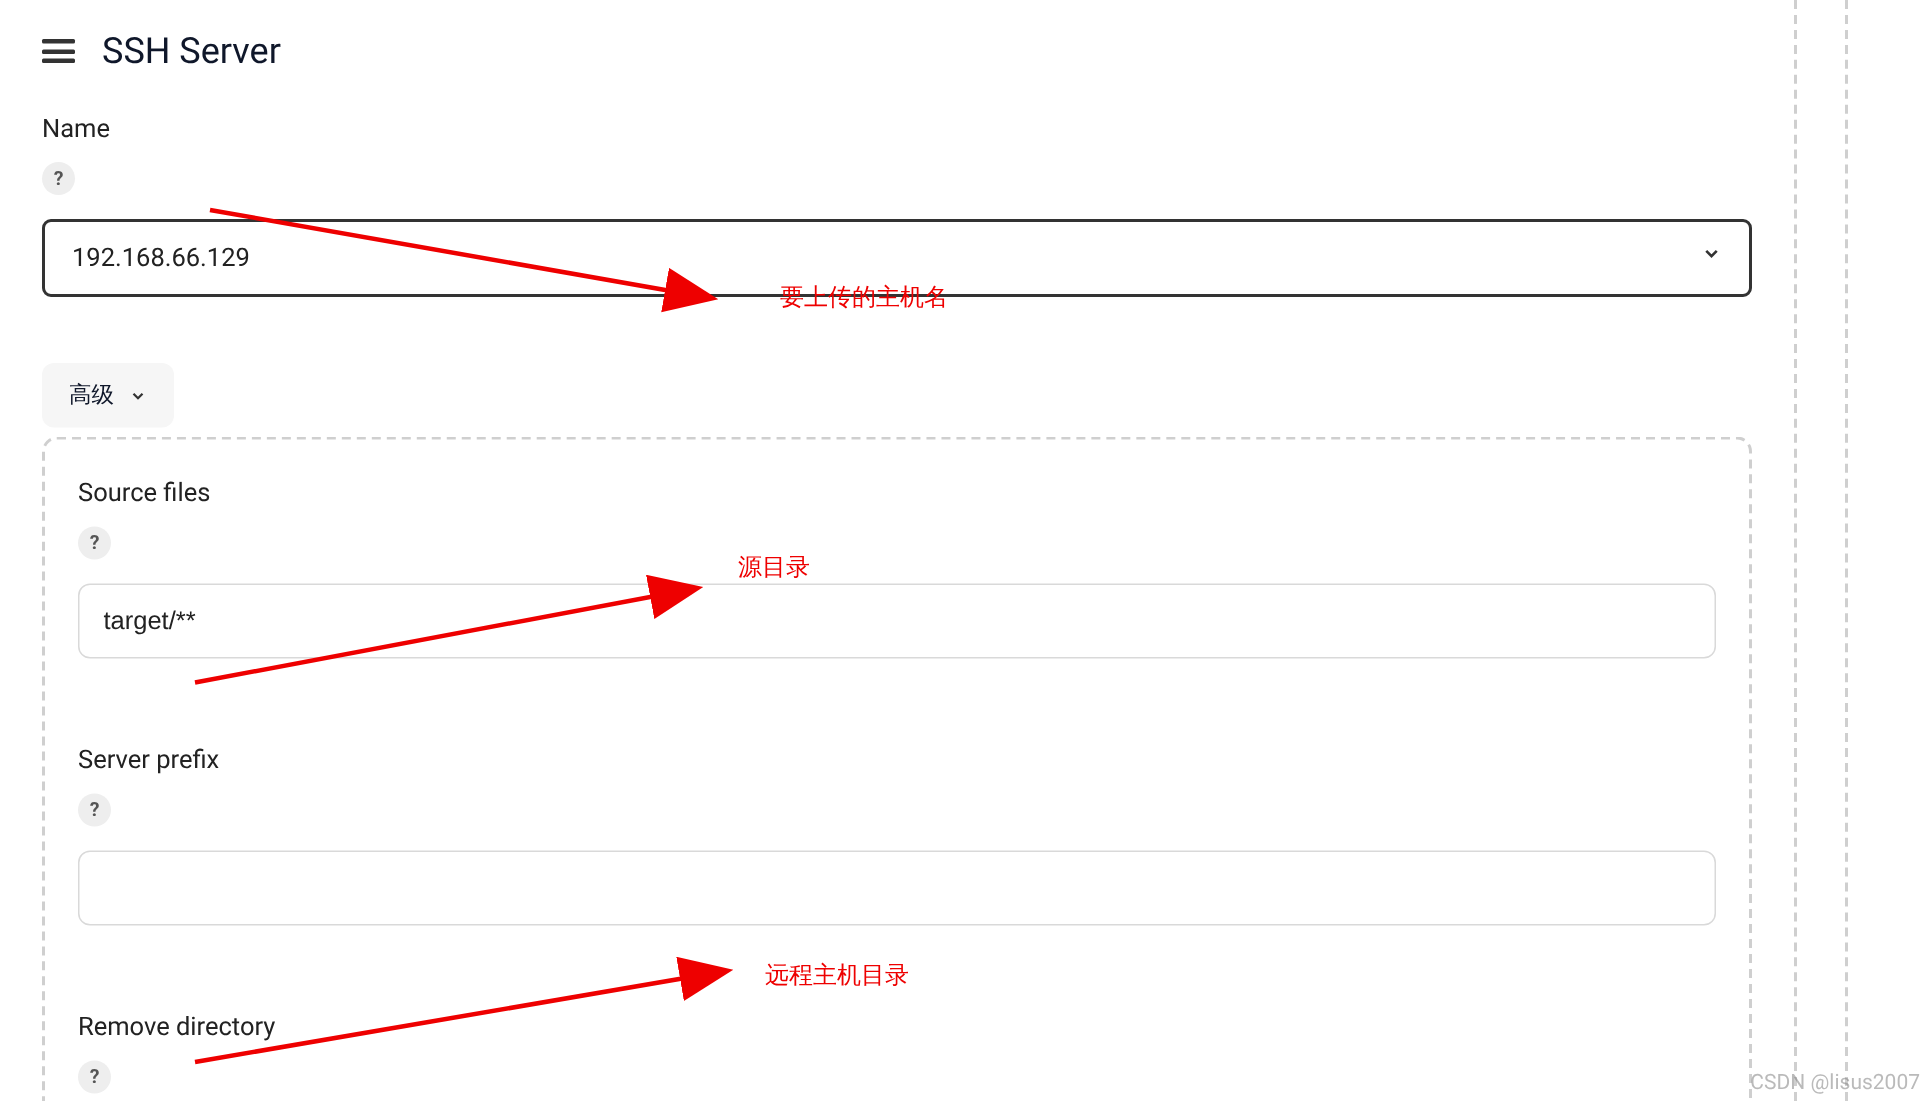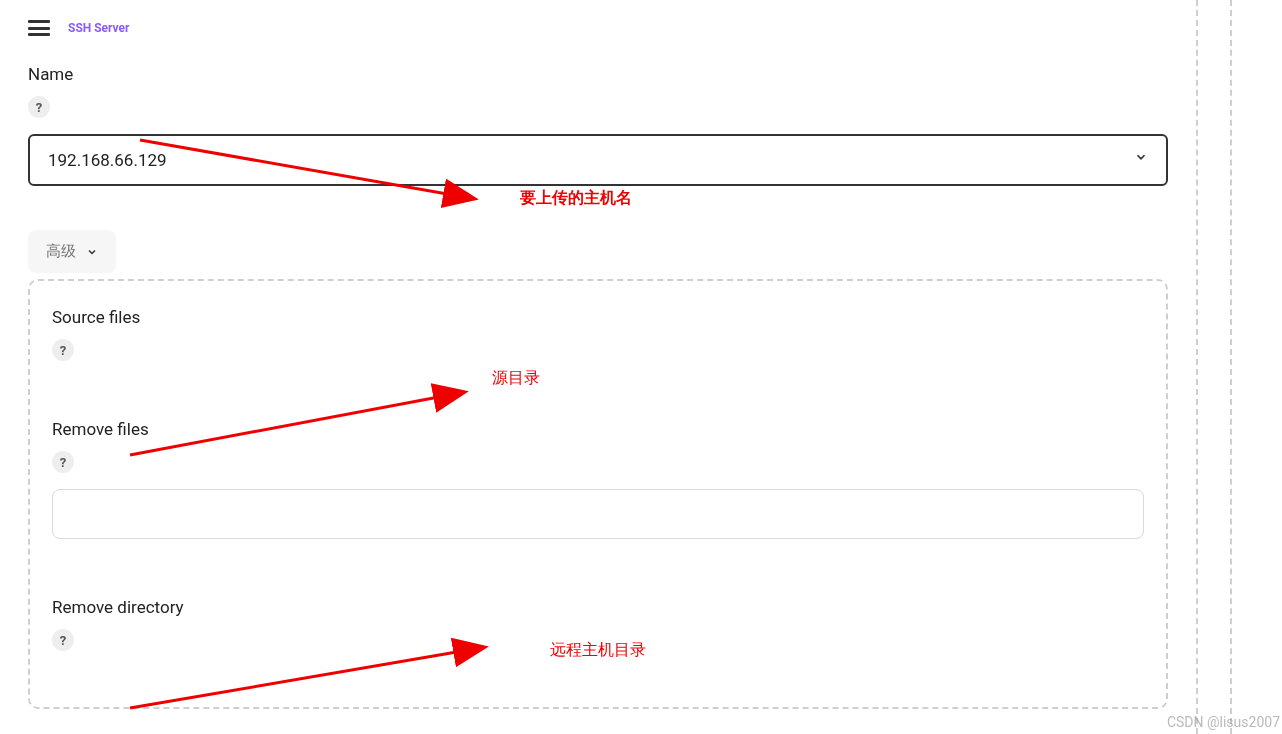--- a/index.html
+++ b/index.html
@@ -46,23 +46,23 @@
       flex-direction: column;
       justify-content: space-between;
     }
     .hamburger-icon span {
       display: block;
       height: 3px;
       background: #333;
       border-radius: 1px;
     }
     .section-title {
-      font-size: 12px;
-      font-weight: 700;
-      color: #8b5cf6;
+      font-size: 24px;
+      font-weight: 400;
+      color: #0f172a;
     }
     .field-group {
       margin-bottom: 20px;
     }
     .field-label-row {
       display: flex;
       align-items: flex-start;
       gap: 12px;
       margin-bottom: 16px;
       flex-direction: column;
@@ -99,21 +99,21 @@
     .chevron-down {
       width: 14px;
       height: 14px;
     }
     .adv-button {
       background: #f6f6f6;
       border: none;
       border-radius: 8px;
       padding: 12px 18px;
       font-size: 15px;
-      color: #737373;
+      color: #0f172a;
       cursor: pointer;
       display: flex;
       align-items: center;
       gap: 10px;
       justify-content: center;
     }
     .adv-button .chev {
       width: 12px;
       height: 12px;
     }
@@ -202,25 +202,26 @@
   </div>
 
 
   <div class="transfer-panel">
 
     <div class="field-block">
       <div class="field-label-row">
         <span class="field-label">Source files</span>
         <span class="help-icon">?</span>
       </div>
+      <input class="text-input" type="text" value="target/**" style="">
     </div>
 
     <div class="field-block">
       <div class="field-label-row">
-        <span class="field-label">Remove files</span>
+        <span class="field-label">Server prefix</span>
         <span class="help-icon">?</span>
       </div>
       <input class="text-input" type="text" value="" style="">
     </div>
 
     <div class="field-block">
       <div class="field-label-row">
         <span class="field-label">Remove directory</span>
         <span class="help-icon">?</span>
       </div>
@@ -232,35 +233,35 @@
 <div class="right-dashed"></div>
 
 <svg class="arrow" style="left:130px; top:130px;" width="370" height="90">
   <defs>
       <marker id="ah1" markerWidth="12" markerHeight="12" refX="9" refY="5" orient="auto">
         <polygon points="0 0, 12 5, 0 10" fill="#ee0000"></polygon>
       </marker>
     </defs>
   <line x1="10" y1="10" x2="340" y2="68" stroke="#ee0000" stroke-width="3" marker-end="url(#ah1)"></line>
 </svg>
-<div class="annotation" style="left:520px; top:188px;font-weight:bold;">要上传的主机名</div>
+<div class="annotation" style="left:520px; top:188px;">要上传的主机名</div>
 
 <svg class="arrow" style="left:120px; top:383px;" width="360" height="80">
   <defs>
       <marker id="ah2" markerWidth="12" markerHeight="12" refX="9" refY="5" orient="auto">
         <polygon points="0 0, 12 5, 0 10" fill="#ee0000"></polygon>
       </marker>
     </defs>
   <line x1="10" y1="72" x2="340" y2="10" stroke="#ee0000" stroke-width="3" marker-end="url(#ah2)"></line>
 </svg>
 <div class="annotation" style="left:492px; top:368px;">源目录</div>
 
 <svg class="arrow" style="left:120px; top:636px;" width="380" height="80">
   <defs>
       <marker id="ah3" markerWidth="12" markerHeight="12" refX="9" refY="5" orient="auto">
         <polygon points="0 0, 12 5, 0 10" fill="#ee0000"></polygon>
       </marker>
     </defs>
   <line x1="10" y1="72" x2="360" y2="12" stroke="#ee0000" stroke-width="3" marker-end="url(#ah3)"></line>
 </svg>
-<div class="annotation" style="left:550px; top:640px;">远程主机目录</div>
+<div class="annotation" style="left:510px; top:640px;">远程主机目录</div>
 
 <div class="watermark">CSDN @lisus2007</div>
 
 </body></html>

